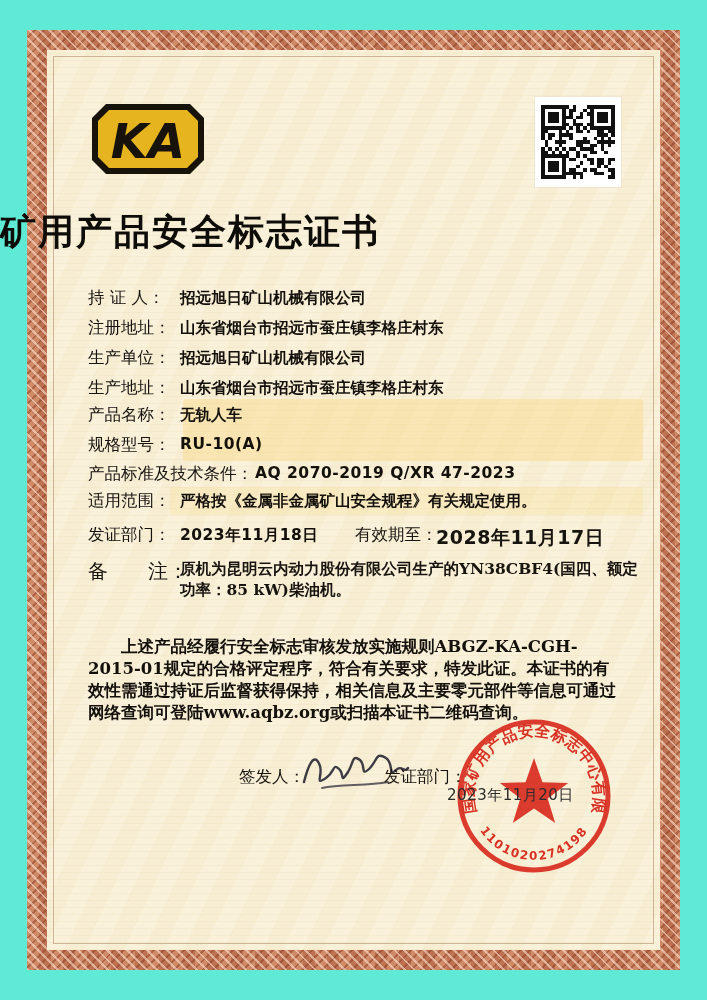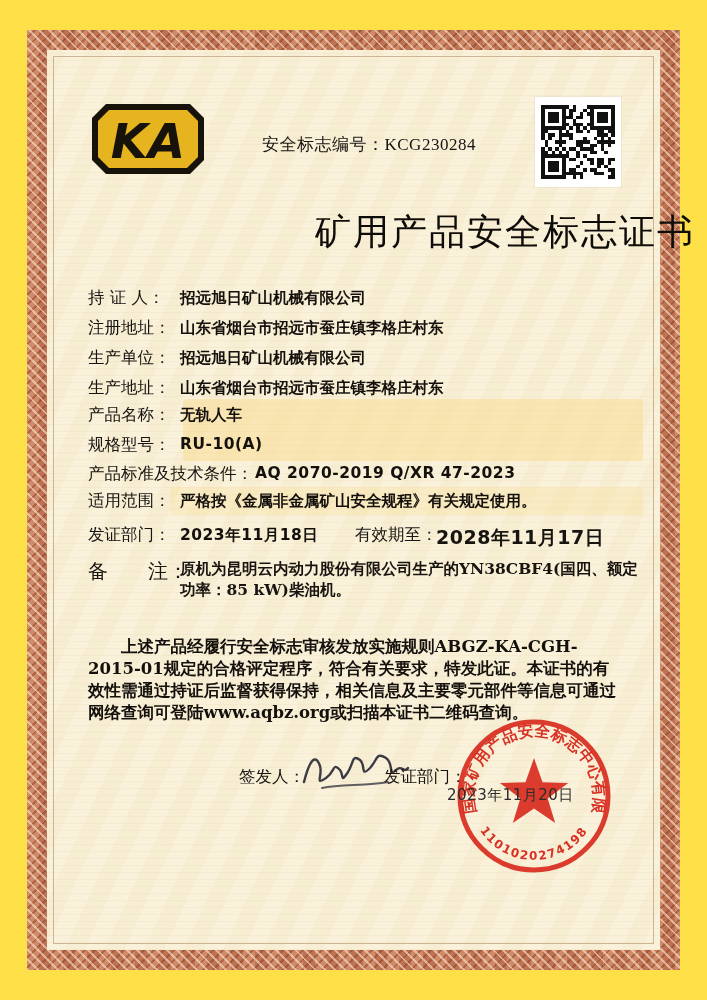--- a/index.html
+++ b/index.html
@@ -3,21 +3,21 @@
 <meta charset="utf-8">
 <style>
   html,body{margin:0;padding:0;}
   body{
     width:707px;height:1000px;
     background:#fdfaf1;
     font-family:"DejaVu Serif","Liberation Serif",serif;
     color:#181410;
     overflow:hidden;
   }
-  .page{position:relative;width:707px;height:1000px;background:#fde047;}
+  .page{position:relative;width:707px;height:1000px;background:#5eead4;}
   
   .frame-outer{
     position:absolute;left:27px;top:30px;width:653px;height:940px;
     background-color:#c57f5f;
     background-image:
       repeating-linear-gradient(45deg, rgba(255,232,214,.55) 0 2px, rgba(255,232,214,0) 2px 7px),
       repeating-linear-gradient(-45deg, rgba(140,60,35,.5) 0 2px, rgba(140,60,35,0) 2px 7px),
       repeating-linear-gradient(90deg, #cf8a67 0 12px, #bd7252 12px 24px);
   }
   .frame-inner{
@@ -33,22 +33,22 @@
     pointer-events:none;
   }
   
   .ka-logo{position:absolute;left:92px;top:102px;width:112px;height:74px;}
   .cert-no{position:absolute;left:262px;top:133px;font-size:17px;letter-spacing:.5px;white-space:nowrap;}
   .cert-no .num{font-family:"Liberation Serif","DejaVu Serif",serif;letter-spacing:.5px;}
   .qr-box{position:absolute;left:535px;top:97px;width:86px;height:90px;background:#fff;box-shadow:0 0 0 1px rgba(0,0,0,.04);}
   .qr-box svg{position:absolute;left:6px;top:6px;}
   
   .title{
-    position:absolute;left:0;top:208px;width:695px;text-align:right;
-    font-size:36px;font-weight:400;letter-spacing:2px;color:#0e0c08;
+    position:absolute;left:0;top:208px;width:695px;text-align:left;
+    font-size:36px;font-weight:700;letter-spacing:2px;color:#0e0c08;
   }
   
   .hl-band-1{position:absolute;left:183px;top:399px;width:460px;height:62px;background:rgba(250,214,118,.38);border-radius:3px;}
   .hl-band-2{position:absolute;left:170px;top:487px;width:473px;height:28px;background:rgba(250,214,118,.22);border-radius:3px;}
   
   .row{position:absolute;left:88px;height:24px;white-space:nowrap;}
   .row .lab{position:absolute;left:0;top:0;font-size:16.5px;color:#171310;}
   .row .val{position:absolute;left:92px;top:1px;font-size:15.5px;font-weight:700;color:#14100c;}
   .val-sans{font-family:"DejaVu Sans","Liberation Sans",sans-serif;font-size:15px;letter-spacing:.5px;}
   .r1{top:287px}.r2{top:317px}.r3{top:347px}.r4{top:377px}
@@ -86,23 +86,20 @@
   </div>
 
   <div class="ka-logo">
     <svg width="112" height="74" viewBox="0 0 112 74">
       <polygon points="14,2 98,2 112,16 112,58 98,72 14,72 0,58 0,16" fill="#17120a"></polygon>
       <polygon points="17,8 95,8 106,19 106,55 95,66 17,66 6,55 6,19" fill="#e6b41e"></polygon>
       <text x="56" y="56" text-anchor="middle" font-family="DejaVu Sans, Liberation Sans, sans-serif" font-size="48" font-weight="900" font-style="italic" fill="#17120a">KA</text>
     </svg>
   </div>
 
-  <div class="cert-no">
-    <span>安全标志编号：</span><span class="num">KCG230284</span>
-  </div>
 
   <div class="qr-box">
     <svg id="qr" width="74" height="78" viewBox="0 0 21 21" shape-rendering="crispEdges">
         <rect x="0" y="0" width="1" height="1" fill="#111"></rect>
         <rect x="1" y="0" width="1" height="1" fill="#111"></rect>
         <rect x="2" y="0" width="1" height="1" fill="#111"></rect>
         <rect x="3" y="0" width="1" height="1" fill="#111"></rect>
         <rect x="4" y="0" width="1" height="1" fill="#111"></rect>
         <rect x="5" y="0" width="1" height="1" fill="#111"></rect>
         <rect x="6" y="0" width="1" height="1" fill="#111"></rect>

